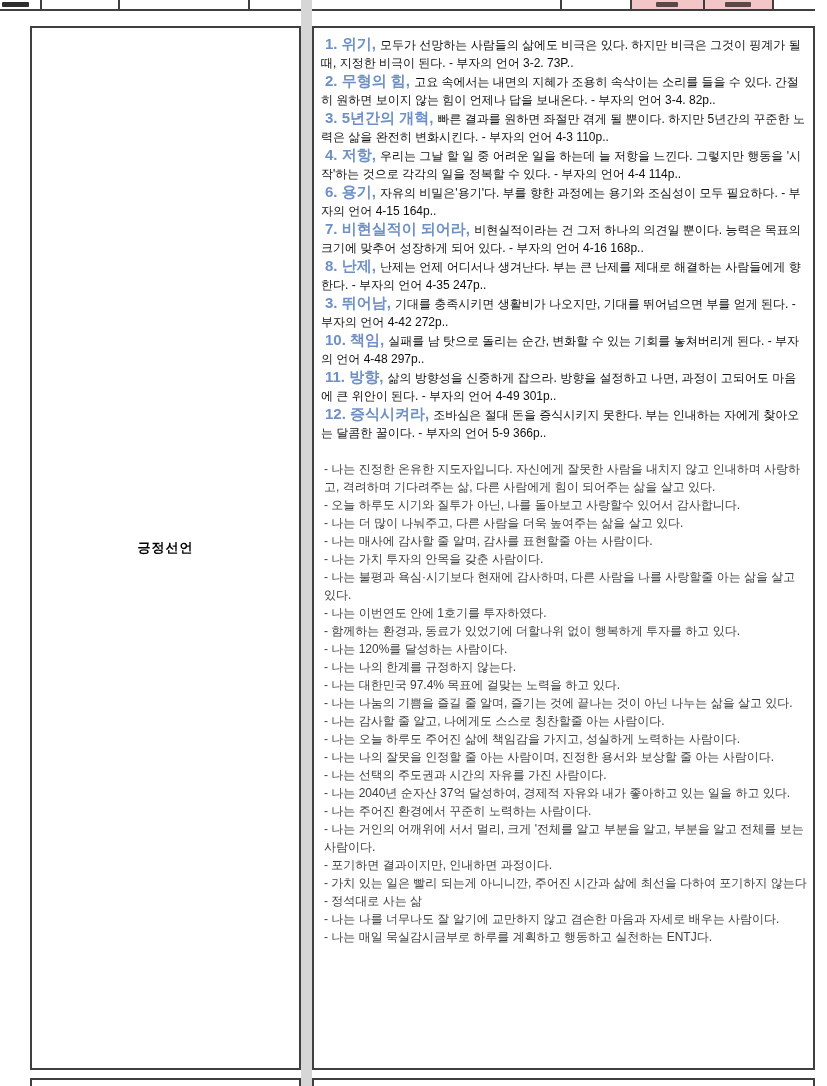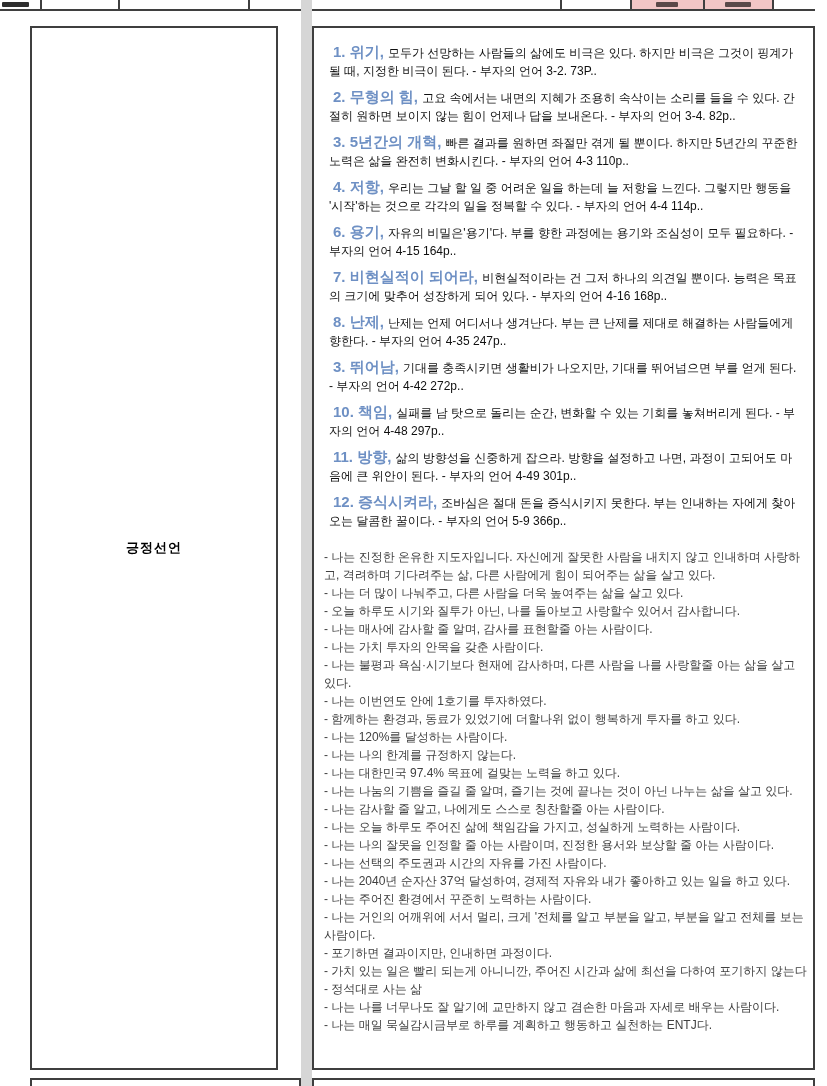--- a/index.html
+++ b/index.html
@@ -11,26 +11,26 @@
 
   
   .hstrip{position:absolute;top:-17px;height:26px;background:#fff;border-bottom:2px solid #3f3f3f;}
   .hstrip .vline{position:absolute;top:0;bottom:0;width:2px;background:#3f3f3f;}
   .hcell-pink{position:absolute;top:0;bottom:0;}
   .frag{position:absolute;bottom:2px;height:5px;background:#2e2e2e;border-radius:1px;}
   .frag.light{background:#5a4848;}
 
   
   .mainbox{position:absolute;top:26px;height:1044px;border:2px solid #3f3f3f;background:#fff;box-sizing:border-box;}
-  .leftbox{left:30px;width:248px;display:flex;align-items:center;justify-content:center;}
+  .leftbox{left:30px;width:271px;display:flex;align-items:center;justify-content:center;}
   .rightbox{left:312px;width:503px;padding:7px 6px 0 7px;}
 
   .decl-label{font-size:13px;font-weight:bold;color:#000;letter-spacing:1px;}
 
-  .quote{margin:8px;font-size:12px;line-height:18px;color:#101010;}
+  .quote{margin:0;font-size:12px;line-height:18px;color:#101010;}
   .quote .qt{font-size:15px;line-height:18px;font-weight:bold;color:#6e90c4;padding-left:4px;}
   .affirm-list{margin-top:18px;}
   .affirm{font-size:12px;line-height:18px;color:#404040;padding-left:3px;}
 
   
   .bstrip{position:absolute;top:1078px;height:20px;border:2px solid #3f3f3f;border-bottom:none;background:#fff;box-sizing:border-box;}
 </style>
 </head>
 <body>
 
@@ -71,22 +71,22 @@
         <p class="quote"><span class="qt">6. 용기, </span><span class="qb">자유의 비밀은'용기'다. 부를 향한 과정에는 용기와 조심성이 모두 필요하다. - 부자의 언어 4-15 164p..</span></p>
         <p class="quote"><span class="qt">7. 비현실적이 되어라, </span><span class="qb">비현실적이라는 건 그저 하나의 의견일 뿐이다. 능력은 목표의 크기에 맞추어 성장하게 되어 있다. - 부자의 언어 4-16 168p..</span></p>
         <p class="quote"><span class="qt">8. 난제, </span><span class="qb">난제는 언제 어디서나 생겨난다. 부는 큰 난제를 제대로 해결하는 사람들에게 향한다. - 부자의 언어 4-35 247p..</span></p>
         <p class="quote"><span class="qt">3. 뛰어남, </span><span class="qb">기대를 충족시키면 생활비가 나오지만, 기대를 뛰어넘으면 부를 얻게 된다. - 부자의 언어 4-42 272p..</span></p>
         <p class="quote"><span class="qt">10. 책임, </span><span class="qb">실패를 남 탓으로 돌리는 순간, 변화할 수 있는 기회를 놓쳐버리게 된다. - 부자의 언어 4-48 297p..</span></p>
         <p class="quote"><span class="qt">11. 방향, </span><span class="qb">삶의 방향성을 신중하게 잡으라. 방향을 설정하고 나면, 과정이 고되어도 마음에 큰 위안이 된다. - 부자의 언어 4-49 301p..</span></p>
         <p class="quote"><span class="qt">12. 증식시켜라, </span><span class="qb">조바심은 절대 돈을 증식시키지 못한다. 부는 인내하는 자에게 찾아오는 달콤한 꿀이다. - 부자의 언어 5-9 366p..</span></p>
       </div>
     <div class="affirm-list">
         <div class="affirm">- 나는 진정한 온유한 지도자입니다. 자신에게 잘못한 사람을 내치지 않고 인내하며 사랑하고, 격려하며 기다려주는 삶, 다른 사람에게 힘이 되어주는 삶을 살고 있다.</div>
+        <div class="affirm">- 오늘 하루도 시기와 질투가 아닌, 나를 돌아보고 사랑할수 있어서 감사합니다.</div>
         <div class="affirm">- 나는 더 많이 나눠주고, 다른 사람을 더욱 높여주는 삶을 살고 있다.</div>
-        <div class="affirm">- 오늘 하루도 시기와 질투가 아닌, 나를 돌아보고 사랑할수 있어서 감사합니다.</div>
         <div class="affirm">- 나는 매사에 감사할 줄 알며, 감사를 표현할줄 아는 사람이다.</div>
         <div class="affirm">- 나는 가치 투자의 안목을 갖춘 사람이다.</div>
         <div class="affirm">- 나는 불평과 욕심·시기보다 현재에 감사하며, 다른 사람을 나를 사랑할줄 아는 삶을 살고 있다.</div>
         <div class="affirm">- 나는 이번연도 안에 1호기를 투자하였다.</div>
         <div class="affirm">- 함께하는 환경과, 동료가 있었기에 더할나위 없이 행복하게 투자를 하고 있다.</div>
         <div class="affirm">- 나는 120%를 달성하는 사람이다.</div>
         <div class="affirm">- 나는 나의 한계를 규정하지 않는다.</div>
         <div class="affirm">- 나는 대한민국 97.4% 목표에 걸맞는 노력을 하고 있다.</div>
         <div class="affirm">- 나는 나눔의 기쁨을 즐길 줄 알며, 즐기는 것에 끝나는 것이 아닌 나누는 삶을 살고 있다.</div>
         <div class="affirm">- 나는 감사할 줄 알고, 나에게도 스스로 칭찬할줄 아는 사람이다.</div>

